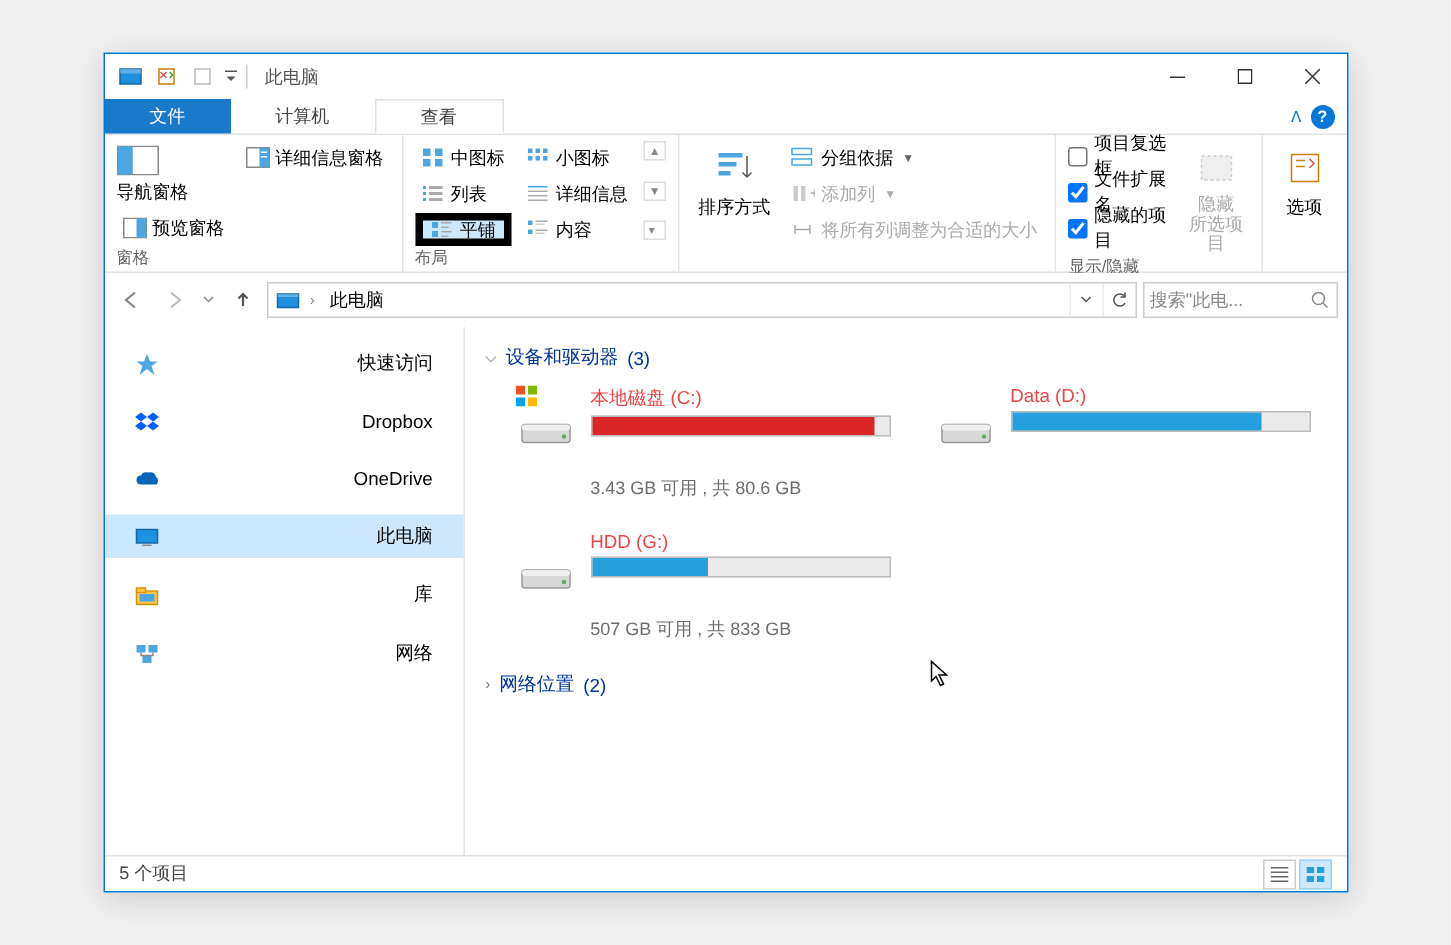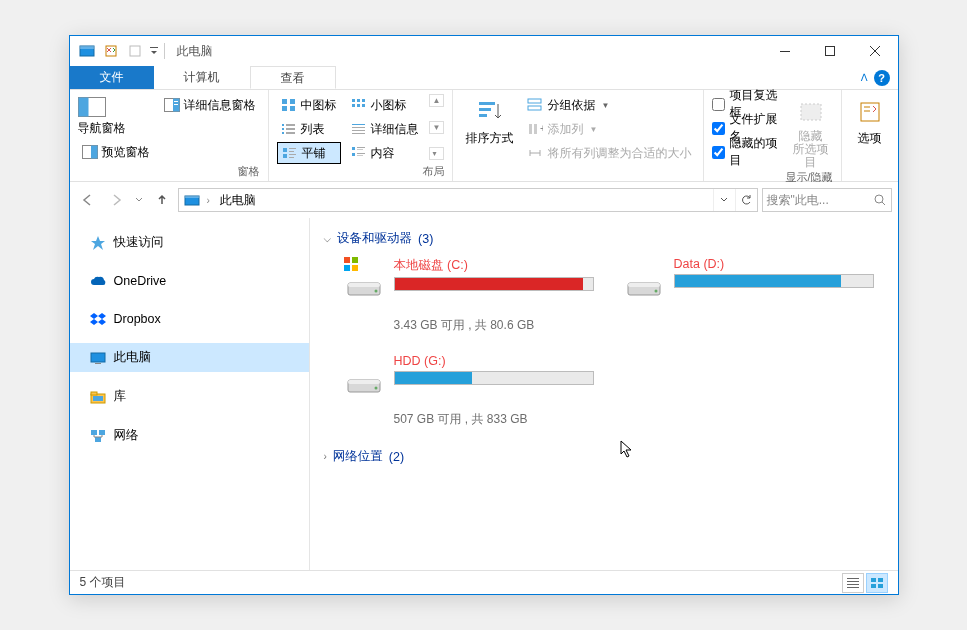--- a/index.html
+++ b/index.html
@@ -13,41 +13,41 @@
 .win-btn { width: 45px; height: 30px; display: flex; align-items: center; justify-content: center; color: #333; }
 .tabs { display: flex; border-bottom: 1px solid #e1e1e1; height: 24px; font-size: 12px; }
 .tab { padding: 3px 30px; cursor: default; color: #444; }
 .tab.file { background: #1979ca; color: #fff; }
 .tab.active { border: 1px solid #e1e1e1; border-bottom: 1px solid #fff; background: #fff; position: relative; top: 0; }
 .tabs-right { margin-left: auto; display: flex; align-items: center; padding-right: 8px; gap: 6px; }
 .help-icon { width: 16px; height: 16px; border-radius: 50%; background: #0078d7; color: #fff; font-size: 11px; display: flex; align-items: center; justify-content: center; font-weight: bold; }
 .ribbon { height: 92px; display: flex; border-bottom: 1px solid #e1e1e1; font-size: 12px; background: #fff; }
 .ribbon-group { display: flex; flex-direction: column; border-right: 1px solid #e5e5e5; padding: 2px 8px 0; }
 .ribbon-group-body { flex: 1; display: flex; gap: 6px; align-items: flex-start; padding-top: 2px; }
-.ribbon-group-label { text-align: right; color: #666; font-size: 11px; padding-bottom: 2px; }
+.ribbon-group-label { text-align: left; color: #666; font-size: 11px; padding-bottom: 2px; }
 .big-btn { display: flex; flex-direction: column; align-items: center; width: 56px; gap: 2px; padding-top: 2px; }
 .big-btn .icon32 { width: 32px; height: 32px; display: flex; align-items: center; justify-content: center; }
 .small-btn-col { display: flex; flex-direction: column; gap: 2px; }
 .small-btn { display: flex; align-items: center; gap: 4px; padding: 1px 4px; white-space: nowrap; height: 22px; }
-.small-btn.selected { background: #cce8ff; border: 1px solid #000000; }
+.small-btn.selected { background: #cce8ff; border: 5px solid #000000; justify-content: center; }
 .small-btn .sicon { width: 16px; height: 16px; display: flex; align-items: center; justify-content: center; }
 .checkbox-row { display: flex; align-items: center; gap: 4px; height: 20px; }
 .disabled { color: #aaa; }
 .addressbar-row { height: 36px; display: flex; align-items: center; padding: 0 6px; gap: 4px; background: #fff; }
 .nav-btn { width: 24px; height: 24px; display: flex; align-items: center; justify-content: center; color: #888; }
 .nav-btn.enabled { color: #333; }
 .address-box { flex: 1; height: 24px; border: 1px solid #ccc; display: flex; align-items: center; font-size: 12px; }
 .address-icon { width: 22px; height: 22px; display: flex; align-items: center; justify-content: center; margin-left: 2px; }
 .address-segment { padding: 0 6px; }
 .address-right { margin-left: auto; display: flex; }
 .address-rbtn { width: 22px; height: 22px; display: flex; align-items: center; justify-content: center; border-left: 1px solid #eee; }
 .search-box { width: 130px; height: 24px; border: 1px solid #ccc; display: flex; align-items: center; font-size: 12px; padding: 0 4px; color: #888; gap: 4px; }
 .content { flex: 1; display: flex; min-height: 0; }
 .sidebar { width: 240px; border-right: 1px solid #e5e5e5; padding-top: 10px; font-size: 12.5px; }
-.side-item { display: flex; align-items: center; gap: 8px; padding: 6px 20px; }
+.side-item { display: flex; align-items: center; gap: 8px; padding: 6px 20px; justify-content: space-between; }
 .side-item.selected { background: #cce8ff; }
 .side-icon { width: 16px; height: 16px; display: flex; align-items: center; justify-content: center; }
 .main { flex: 1; padding: 12px 14px; font-size: 12.5px; overflow: auto; position: relative; }
 .section-header { display: flex; align-items: center; gap: 6px; color: #003399; margin-bottom: 10px; }
 .section-header.collapsed { margin-top: 20px; }
 .chev { color: #777; font-size: 10px; }
 .drives { display: flex; flex-wrap: wrap; gap: 20px 30px; margin-left: 20px; }
 .drive { display: flex; gap: 10px; width: 250px; }
 .drive-icon-wrap { width: 40px; height: 40px; display: flex; align-items: flex-end; justify-content: center; }
 .drive-info { flex: 1; }
@@ -410,33 +410,33 @@
       <div class="side-item">
           <span class="side-icon">
             <svg width="16" height="16">
               <path d="M8 1 L10 6 L15 6 L11 9 L13 15 L8 11 L3 15 L5 9 L1 6 L6 6 Z" fill="#4da6e0"></path>
             </svg>
           </span>
           <span>快速访问</span>
         </div>
       <div class="side-item" style="margin-top:10px">
           <span class="side-icon">
+            <svg width="16" height="14">
+              <path d="M4 1 L8 4 L4 7 L0 4 Z M12 1 L16 4 L12 7 L8 4 Z M4 7 L8 10 L4 13 L0 10 Z M12 7 L16 10 L12 13 L8 10 Z" fill="#0061ff"></path>
+            </svg>
+          </span>
+          <span>Dropbox</span>
+        </div>
+      <div class="side-item" style="margin-top:10px">
+          <span class="side-icon">
             <svg width="16" height="12">
               <path d="M4 10 Q1 10 1 7 Q1 4 4 4 Q5 1 9 2 Q13 1 14 5 Q16 6 15 9 Q15 10 13 10 Z" fill="#0364b8"></path>
             </svg>
           </span>
           <span>OneDrive</span>
-        </div>
-      <div class="side-item" style="margin-top:10px">
-          <span class="side-icon">
-            <svg width="16" height="14">
-              <path d="M4 1 L8 4 L4 7 L0 4 Z M12 1 L16 4 L12 7 L8 4 Z M4 7 L8 10 L4 13 L0 10 Z M12 7 L16 10 L12 13 L8 10 Z" fill="#0061ff"></path>
-            </svg>
-          </span>
-          <span>Dropbox</span>
         </div>
       <div class="side-item selected" style="margin-top:10px">
           <span class="side-icon">
             <svg width="16" height="14">
               <rect x="1" y="2" width="14" height="9" fill="#1e90e0" stroke="#136aa5"></rect>
               <rect x="5" y="12" width="6" height="1" fill="#888"></rect>
             </svg>
           </span>
           <span>此电脑</span>
         </div>

